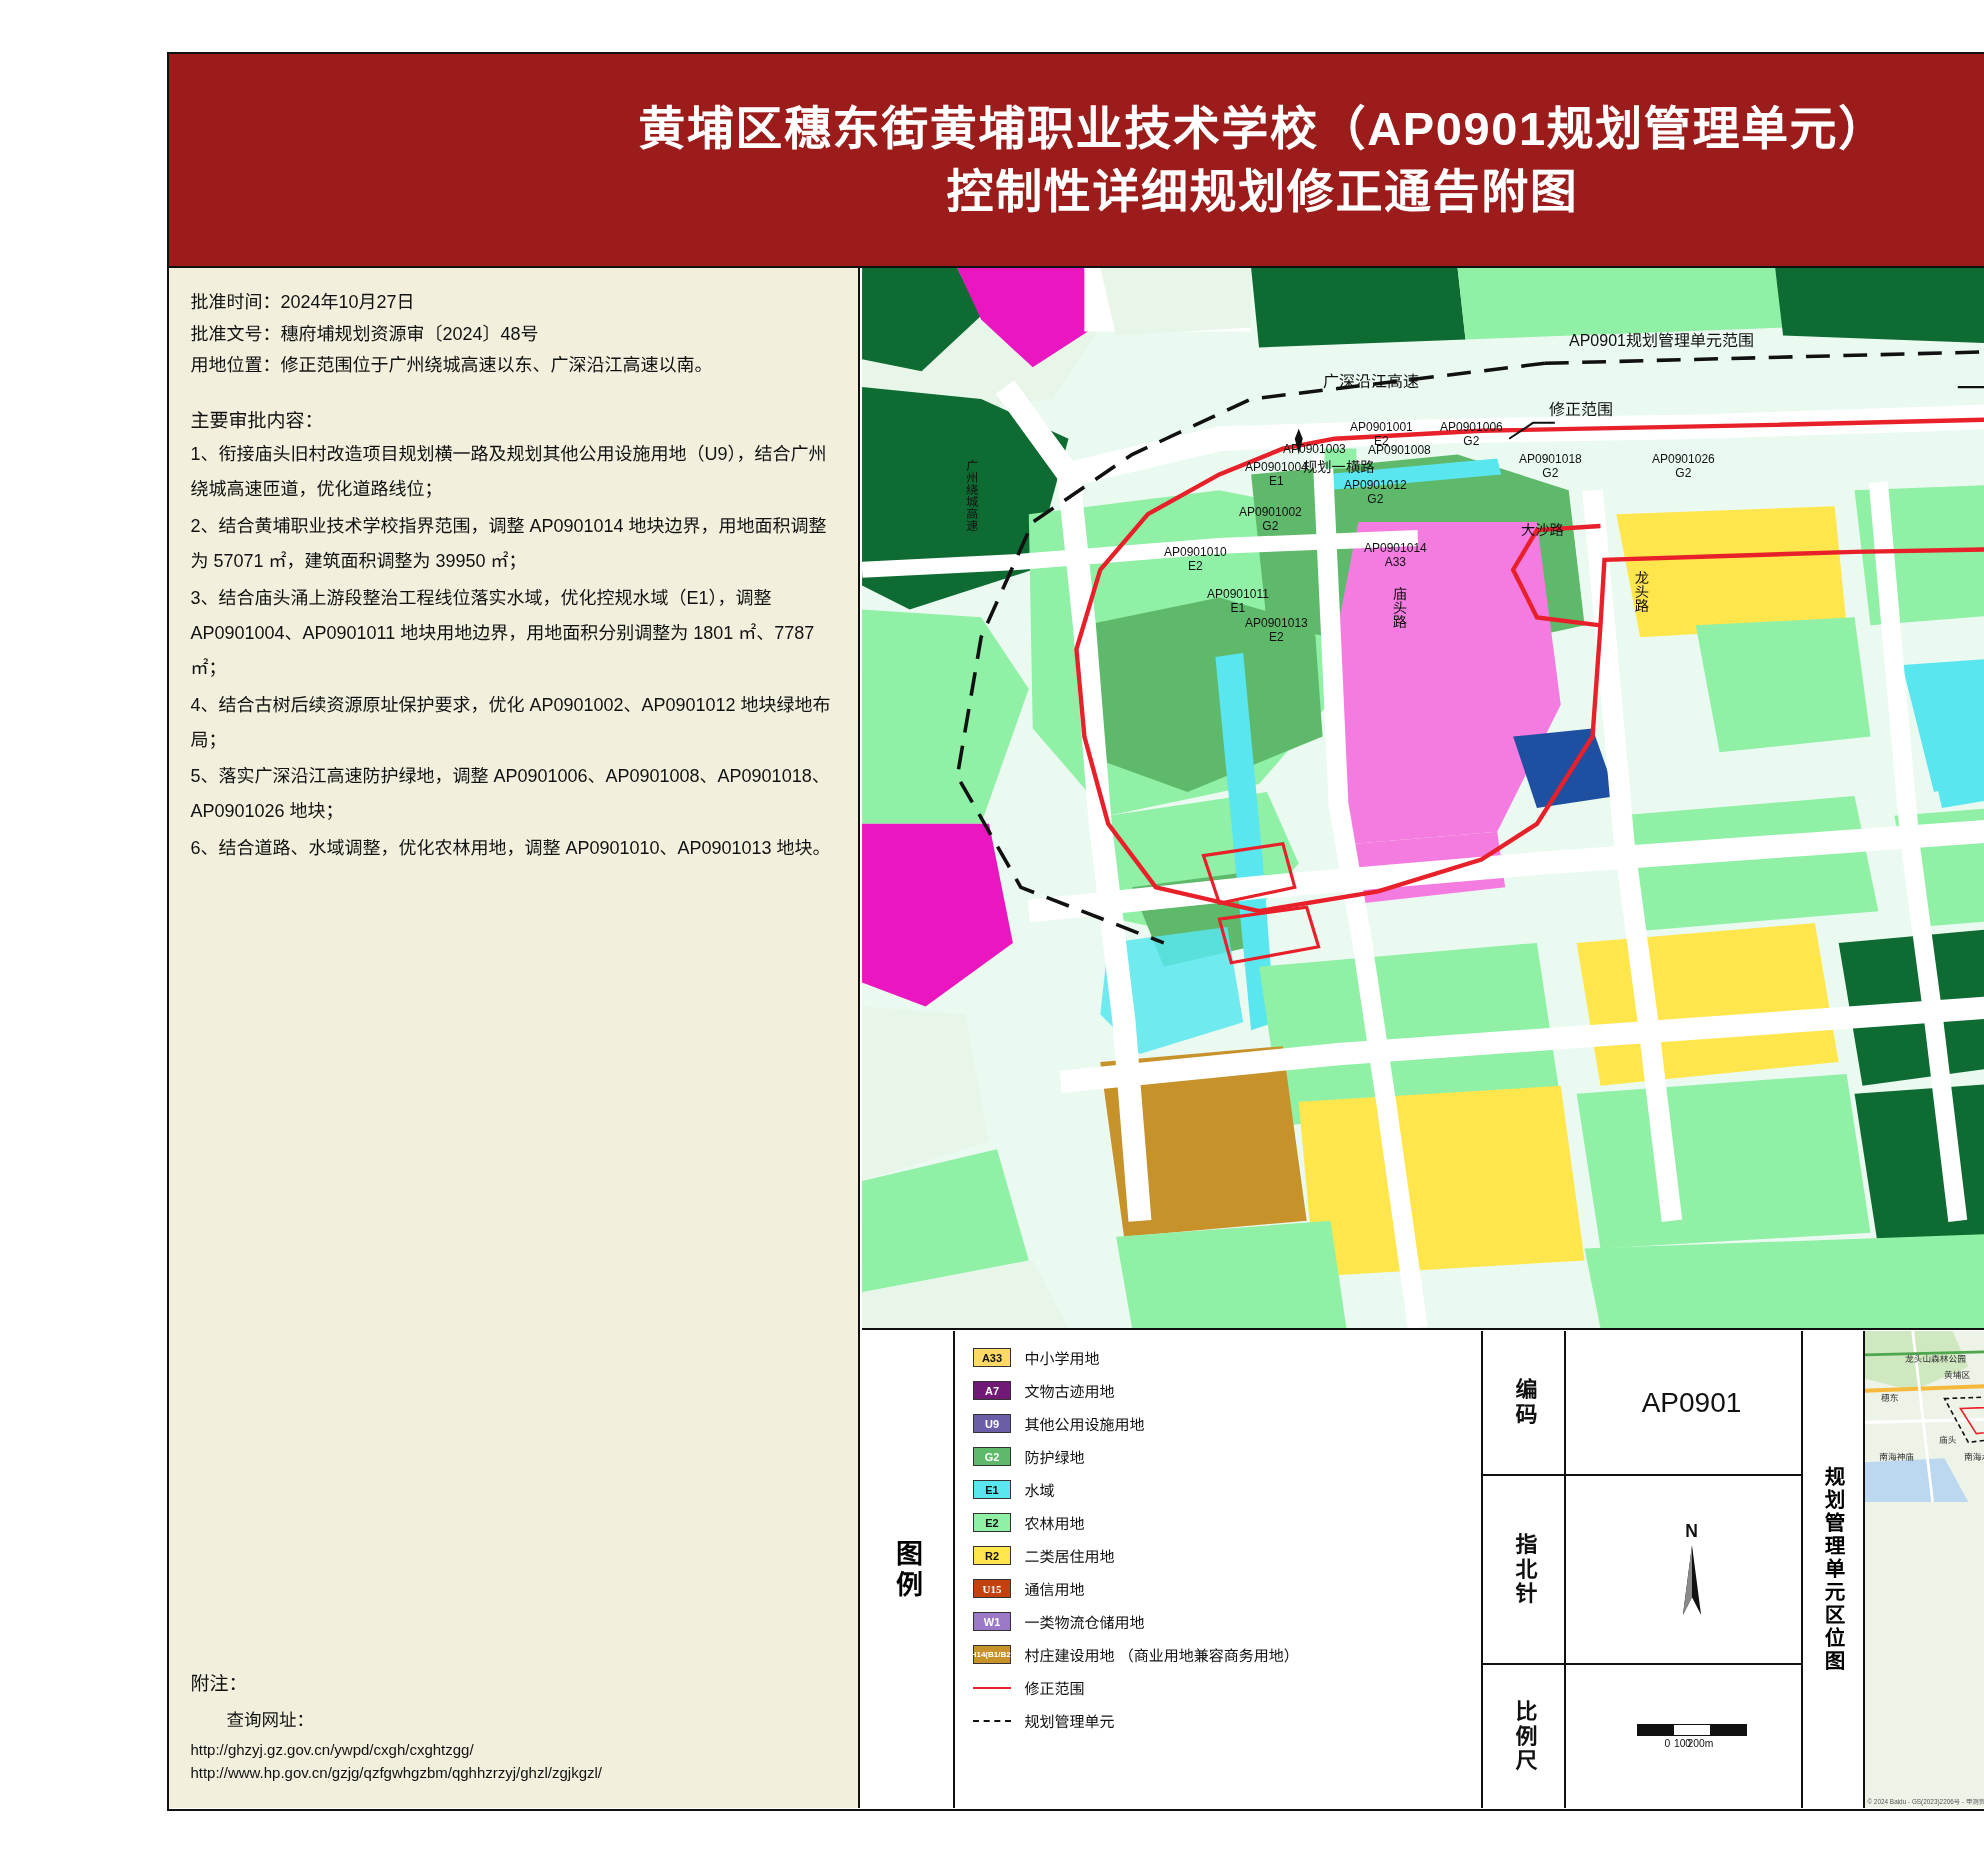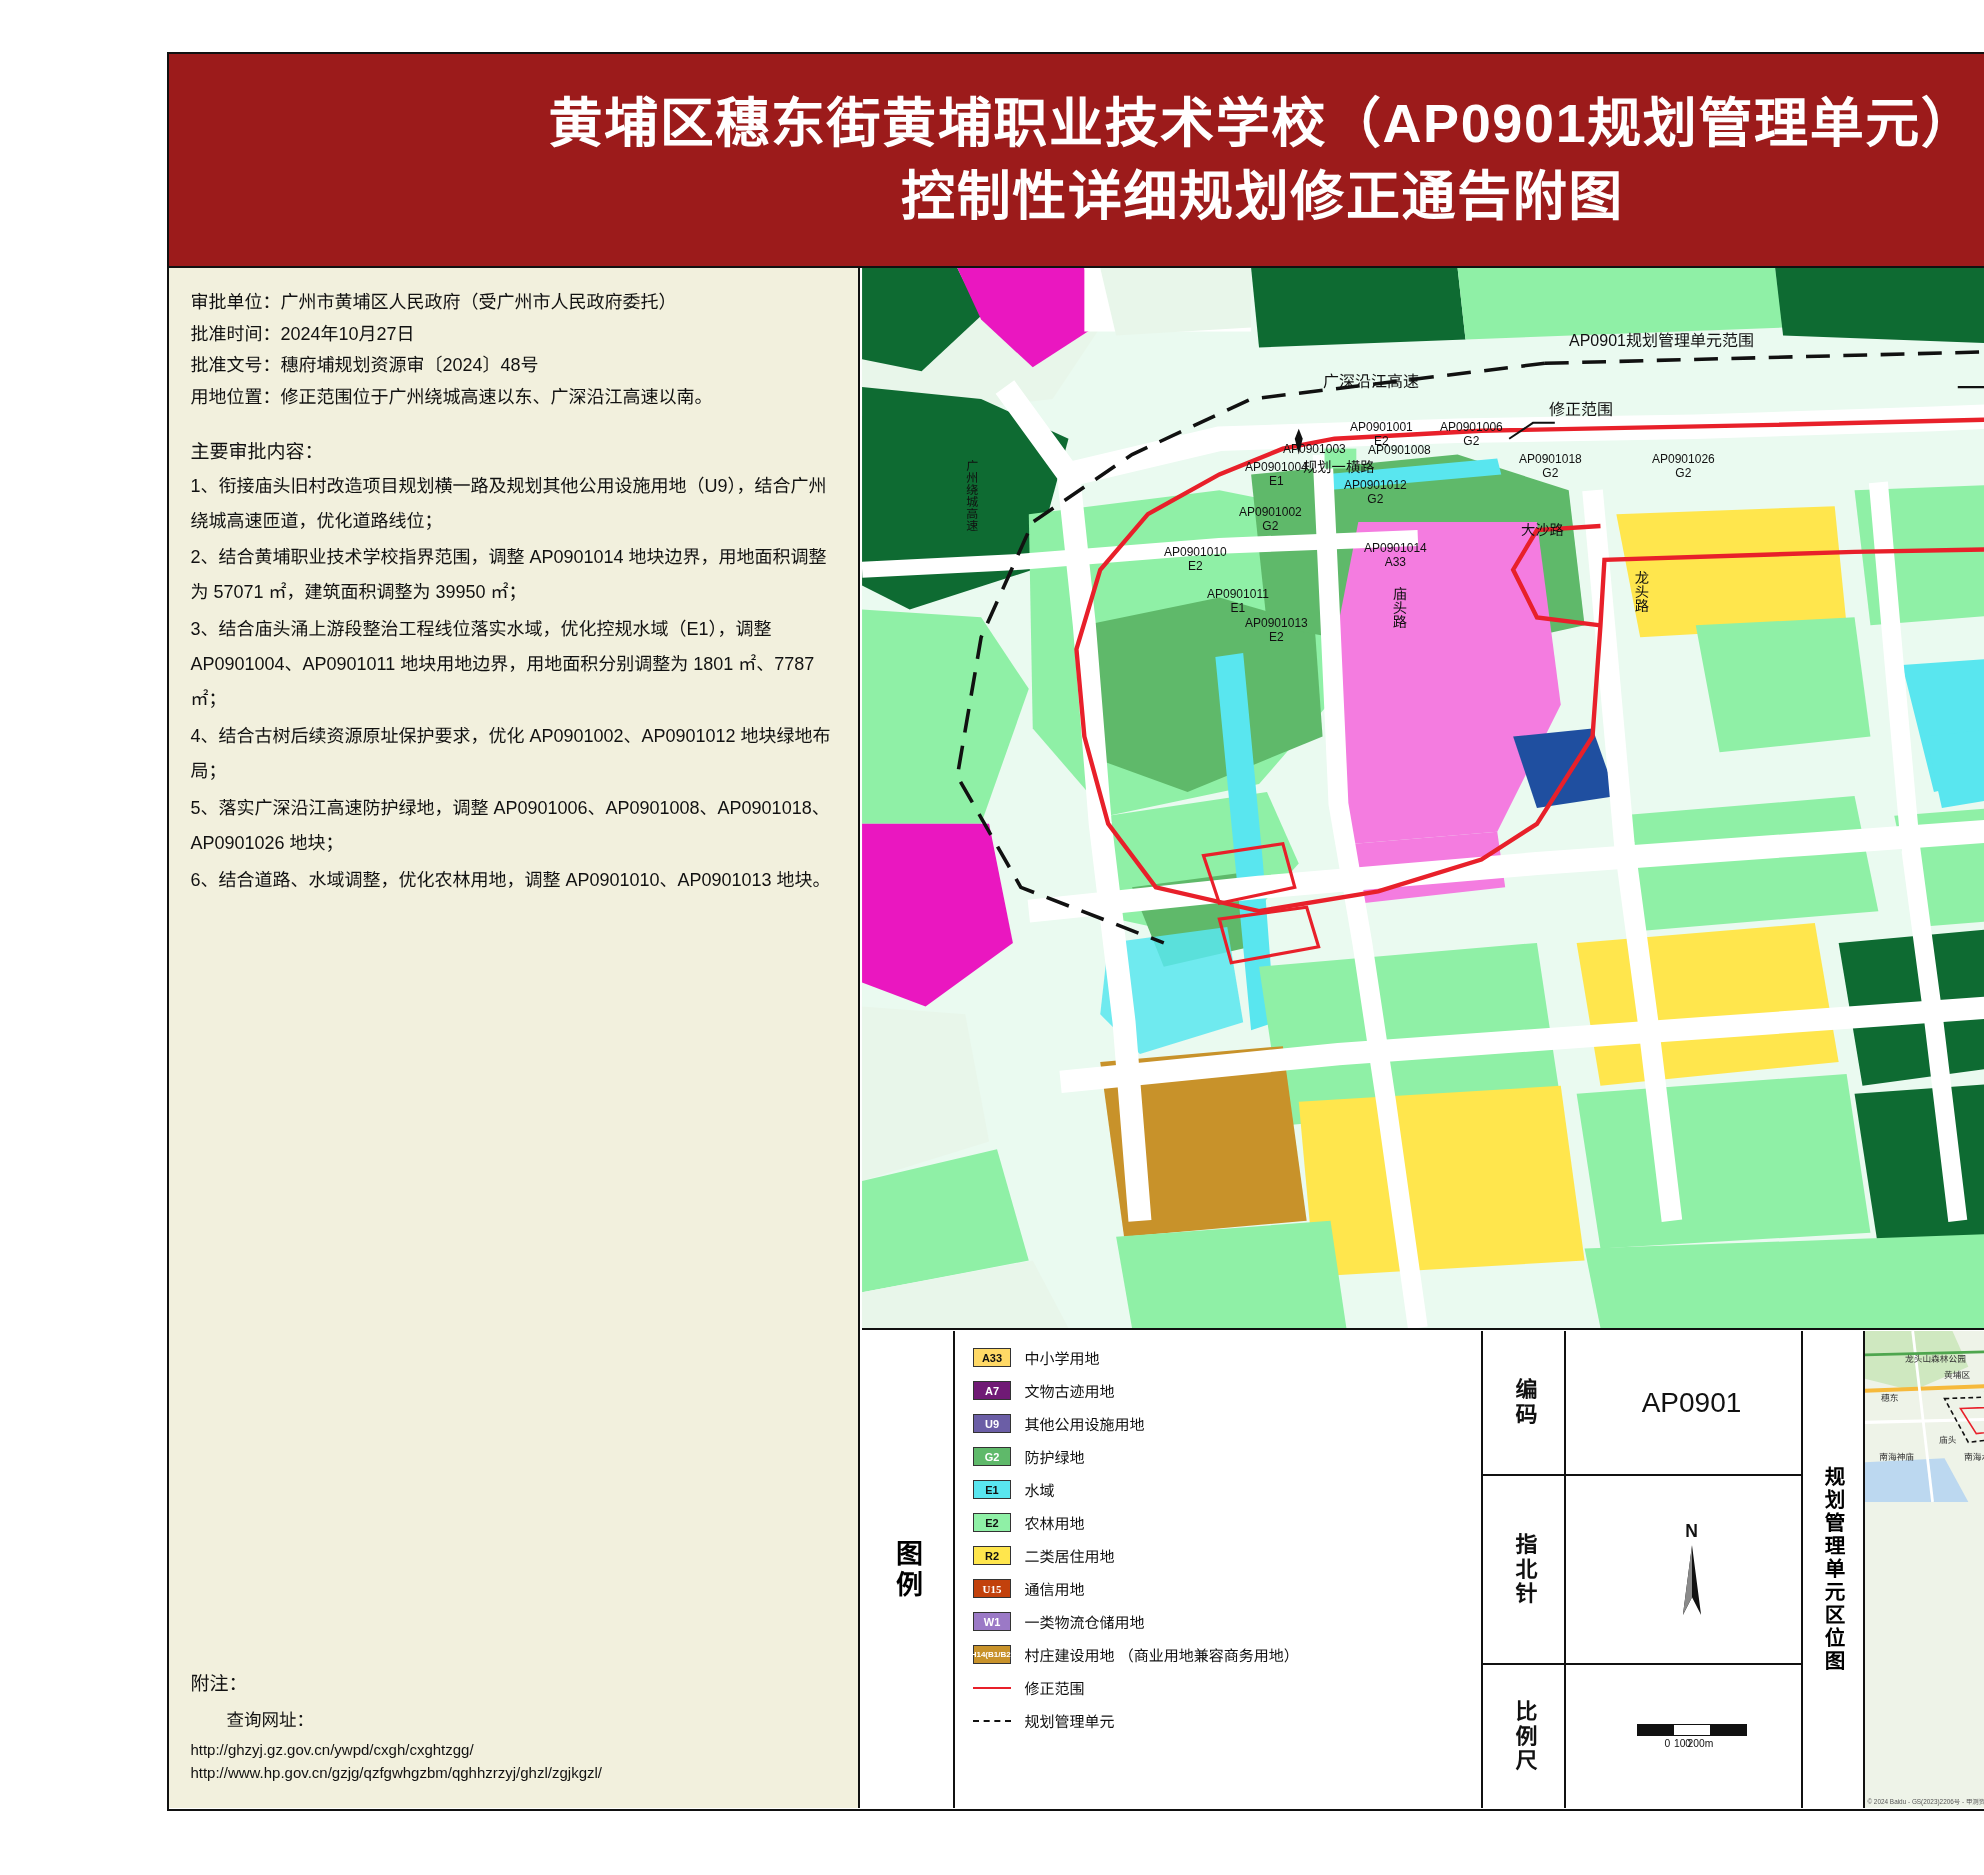--- a/index.html
+++ b/index.html
@@ -32,21 +32,21 @@
     background: #9c1b1b;
     color: #ffffff;
     display: flex;
     flex-direction: column;
     align-items: center;
     justify-content: center;
     box-sizing: border-box;
     border-bottom: 2.4px solid #111;
   }
   #title-banner .line {
-    font-size: 54px;
+    font-size: 47px;
     font-weight: bold;
     letter-spacing: 1.6px;
     line-height: 1.35;
     white-space: nowrap;
   }
   
   #left-col {
     position: absolute;
     left: 0; top: 214px;
     width: 691px;
@@ -225,21 +225,20 @@
 
 <div id="page">
   <div id="sheet">
 
     <div id="title-banner">
       <div class="line">黄埔区穗东街黄埔职业技术学校（AP0901规划管理单元）</div>
       <div class="line">控制性详细规划修正通告附图</div>
     </div>
 
     <div id="left-col">
-      <div class="meta-line">审批单位：广州市黄埔区人民政府（受广州市人民政府委托）</div>
       <div class="meta-line">批准时间：2024年10月27日</div>
       <div class="meta-line">批准文号：穗府埔规划资源审〔2024〕48号</div>
       <div class="meta-line wrap">用地位置：修正范围位于广州绕城高速以东、广深沿江高速以南。</div>
 
       <div id="approval-heading">主要审批内容：</div>
       <div class="approval-item">1、衔接庙头旧村改造项目规划横一路及规划其他公用设施用地（U9），结合广州绕城高速匝道，优化道路线位；</div>
       <div class="approval-item">2、结合黄埔职业技术学校指界范围，调整 AP0901014 地块边界，用地面积调整为 57071 ㎡，建筑面积调整为 39950 ㎡；</div>
       <div class="approval-item">3、结合庙头涌上游段整治工程线位落实水域，优化控规水域（E1），调整 AP0901004、AP0901011 地块用地边界，用地面积分别调整为 1801 ㎡、7787 ㎡；</div>
       <div class="approval-item">4、结合古树后续资源原址保护要求，优化 AP0901002、AP0901012 地块绿地布局；</div>
       <div class="approval-item">5、落实广深沿江高速防护绿地，调整 AP0901006、AP0901008、AP0901018、AP0901026 地块；</div>

